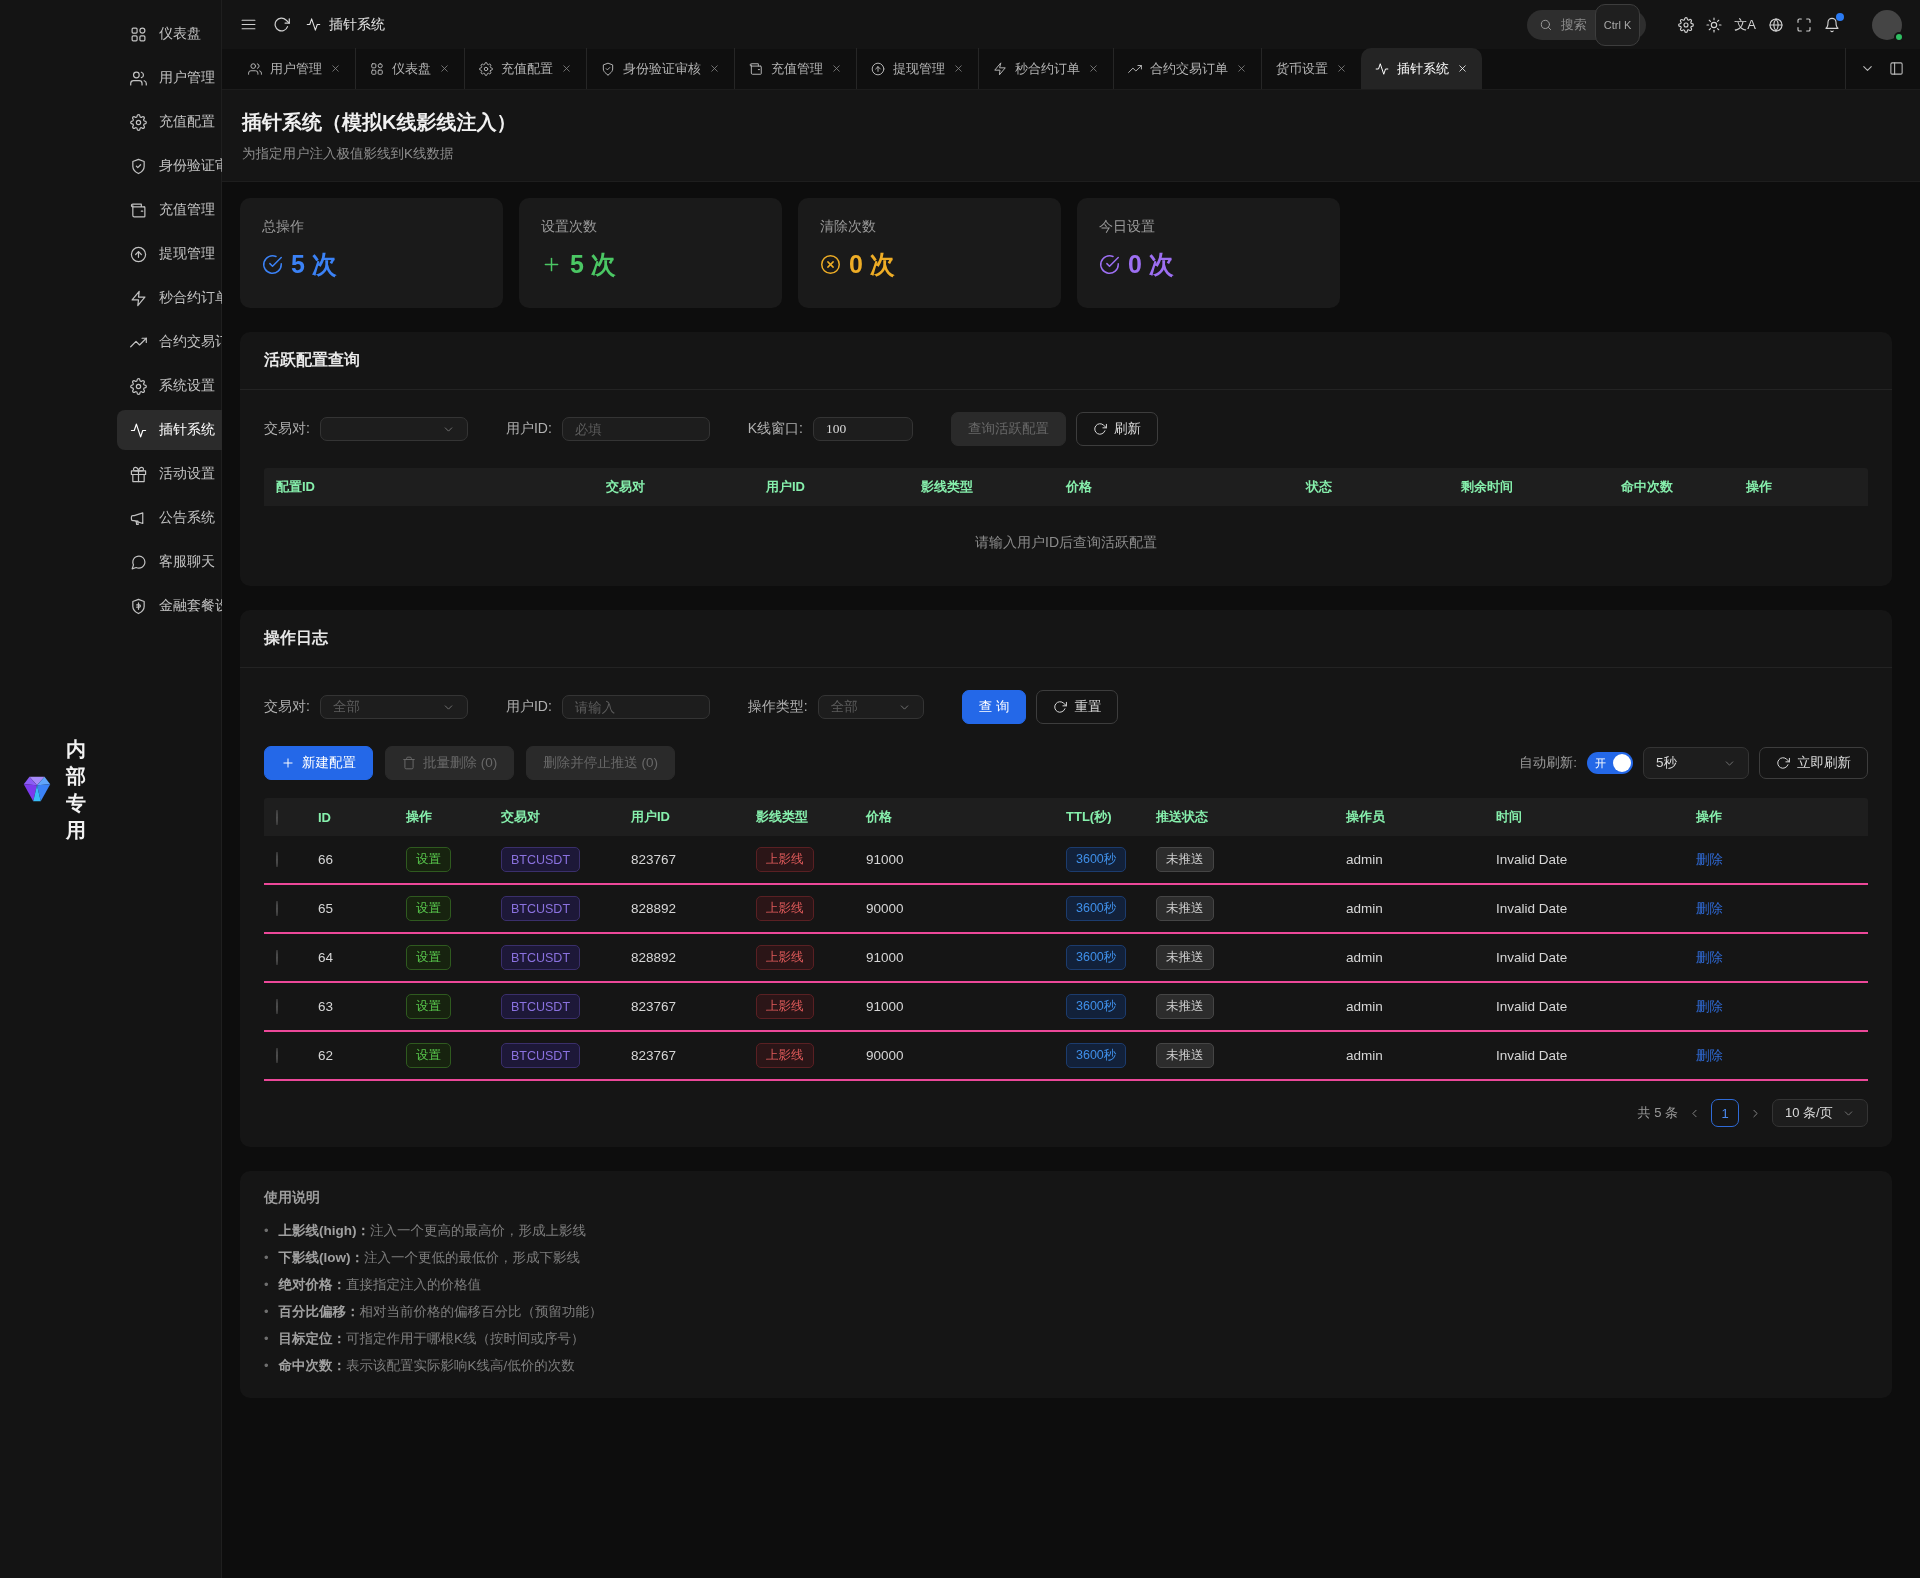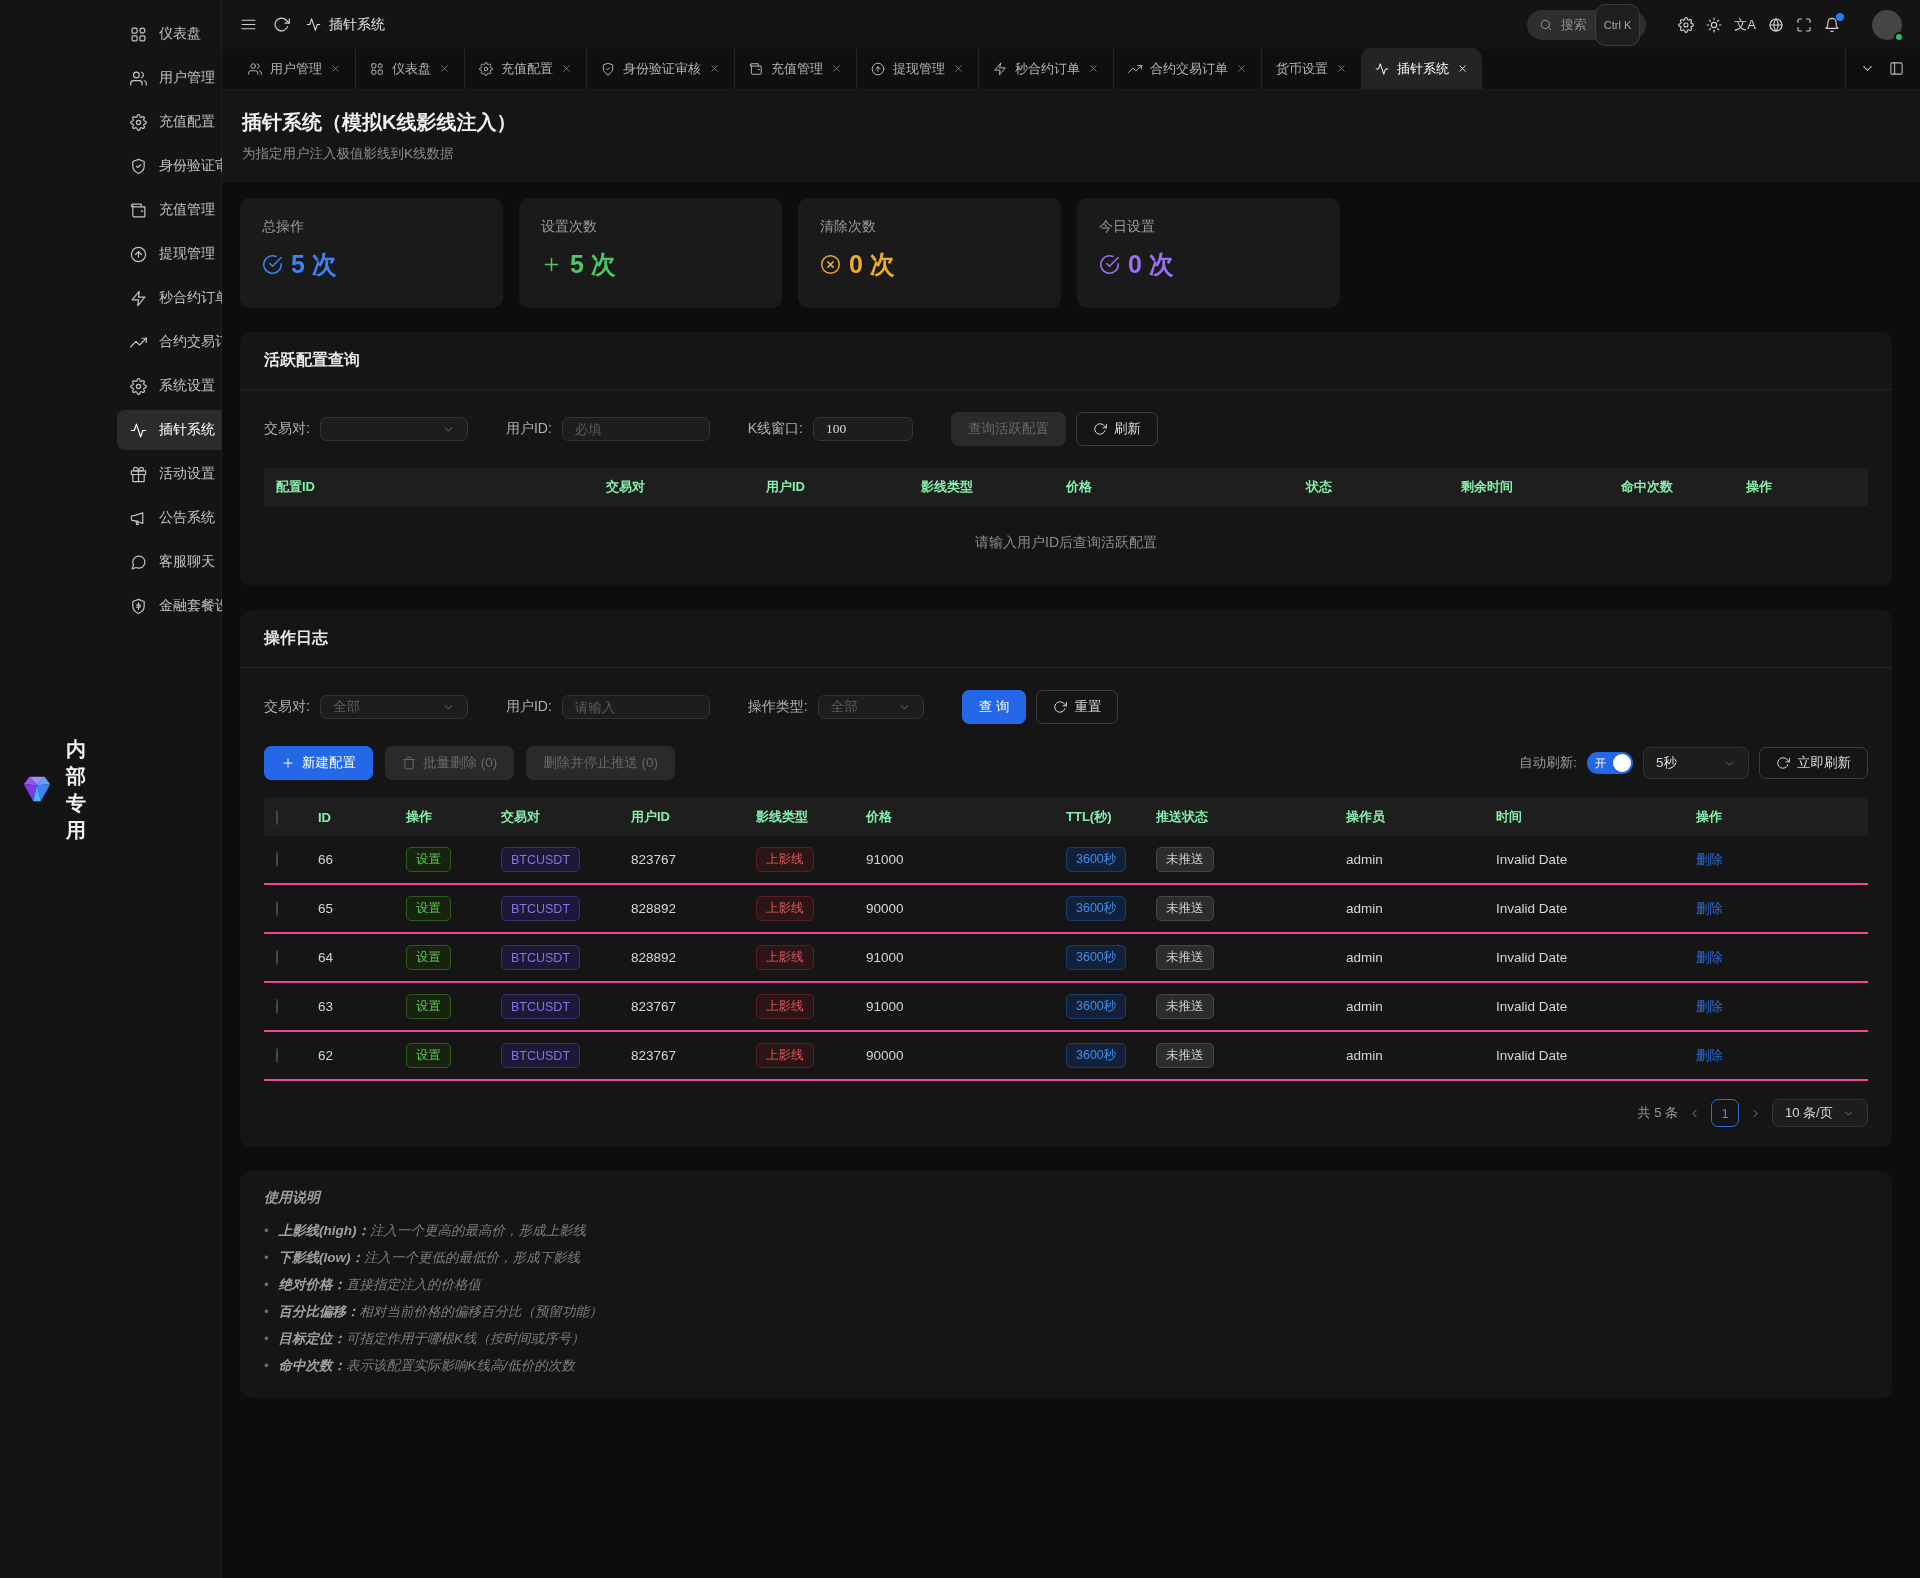--- a/index.html
+++ b/index.html
@@ -112,21 +112,21 @@
   .tag.blue   { color:#3f8fe8; background:#12213a; border-color:#1c3c6e; }
   .tag.gray   { color:#cfcfcf; background:#2c2c2c; border-color:#454545; }
   .link-btn { background:none; border:none; color:#2f6bd8; font-size:13.5px; cursor:pointer; font-family:inherit; padding:0; }
 
   .pagination { display:flex; align-items:center; justify-content:flex-end; gap:10px; padding:18px 24px 20px 24px; color:#9a9a9a; font-size:13px; }
   .pg-arrow { color:#8a8a8a; background:none; border:none; cursor:pointer; }
   .pg-arrow svg { width:13px; height:13px; }
   .pg-num { min-width:28px; height:28px; border:1px solid #2f6bd8; color:#4a8af0; background:transparent; border-radius:7px; font-size:13px; cursor:pointer; }
   .pg-size { height:28px; min-width:96px; font-size:13px; }
 
-  .usage { padding:18px 24px 22px 24px;font-style:italic; }
+  .usage { padding:18px 24px 22px 24px; }
   .usage-title { font-size:14px; font-weight:bold; color:#9e9e9e; }
   .usage-list { margin-top:14px; display:flex; flex-direction:column; gap:7px; }
   .usage-item { display:flex; align-items:baseline; gap:10px; font-size:13.5px; line-height:20px; }
   .usage-item .dot { color:#6f6f6f; font-size:13px; }
   .usage-item .term { color:#a0a0a0; font-weight:bold; }
   .usage-item .desc { color:#7e7e7e; }
 </style>
 </head>
 <body>
 

